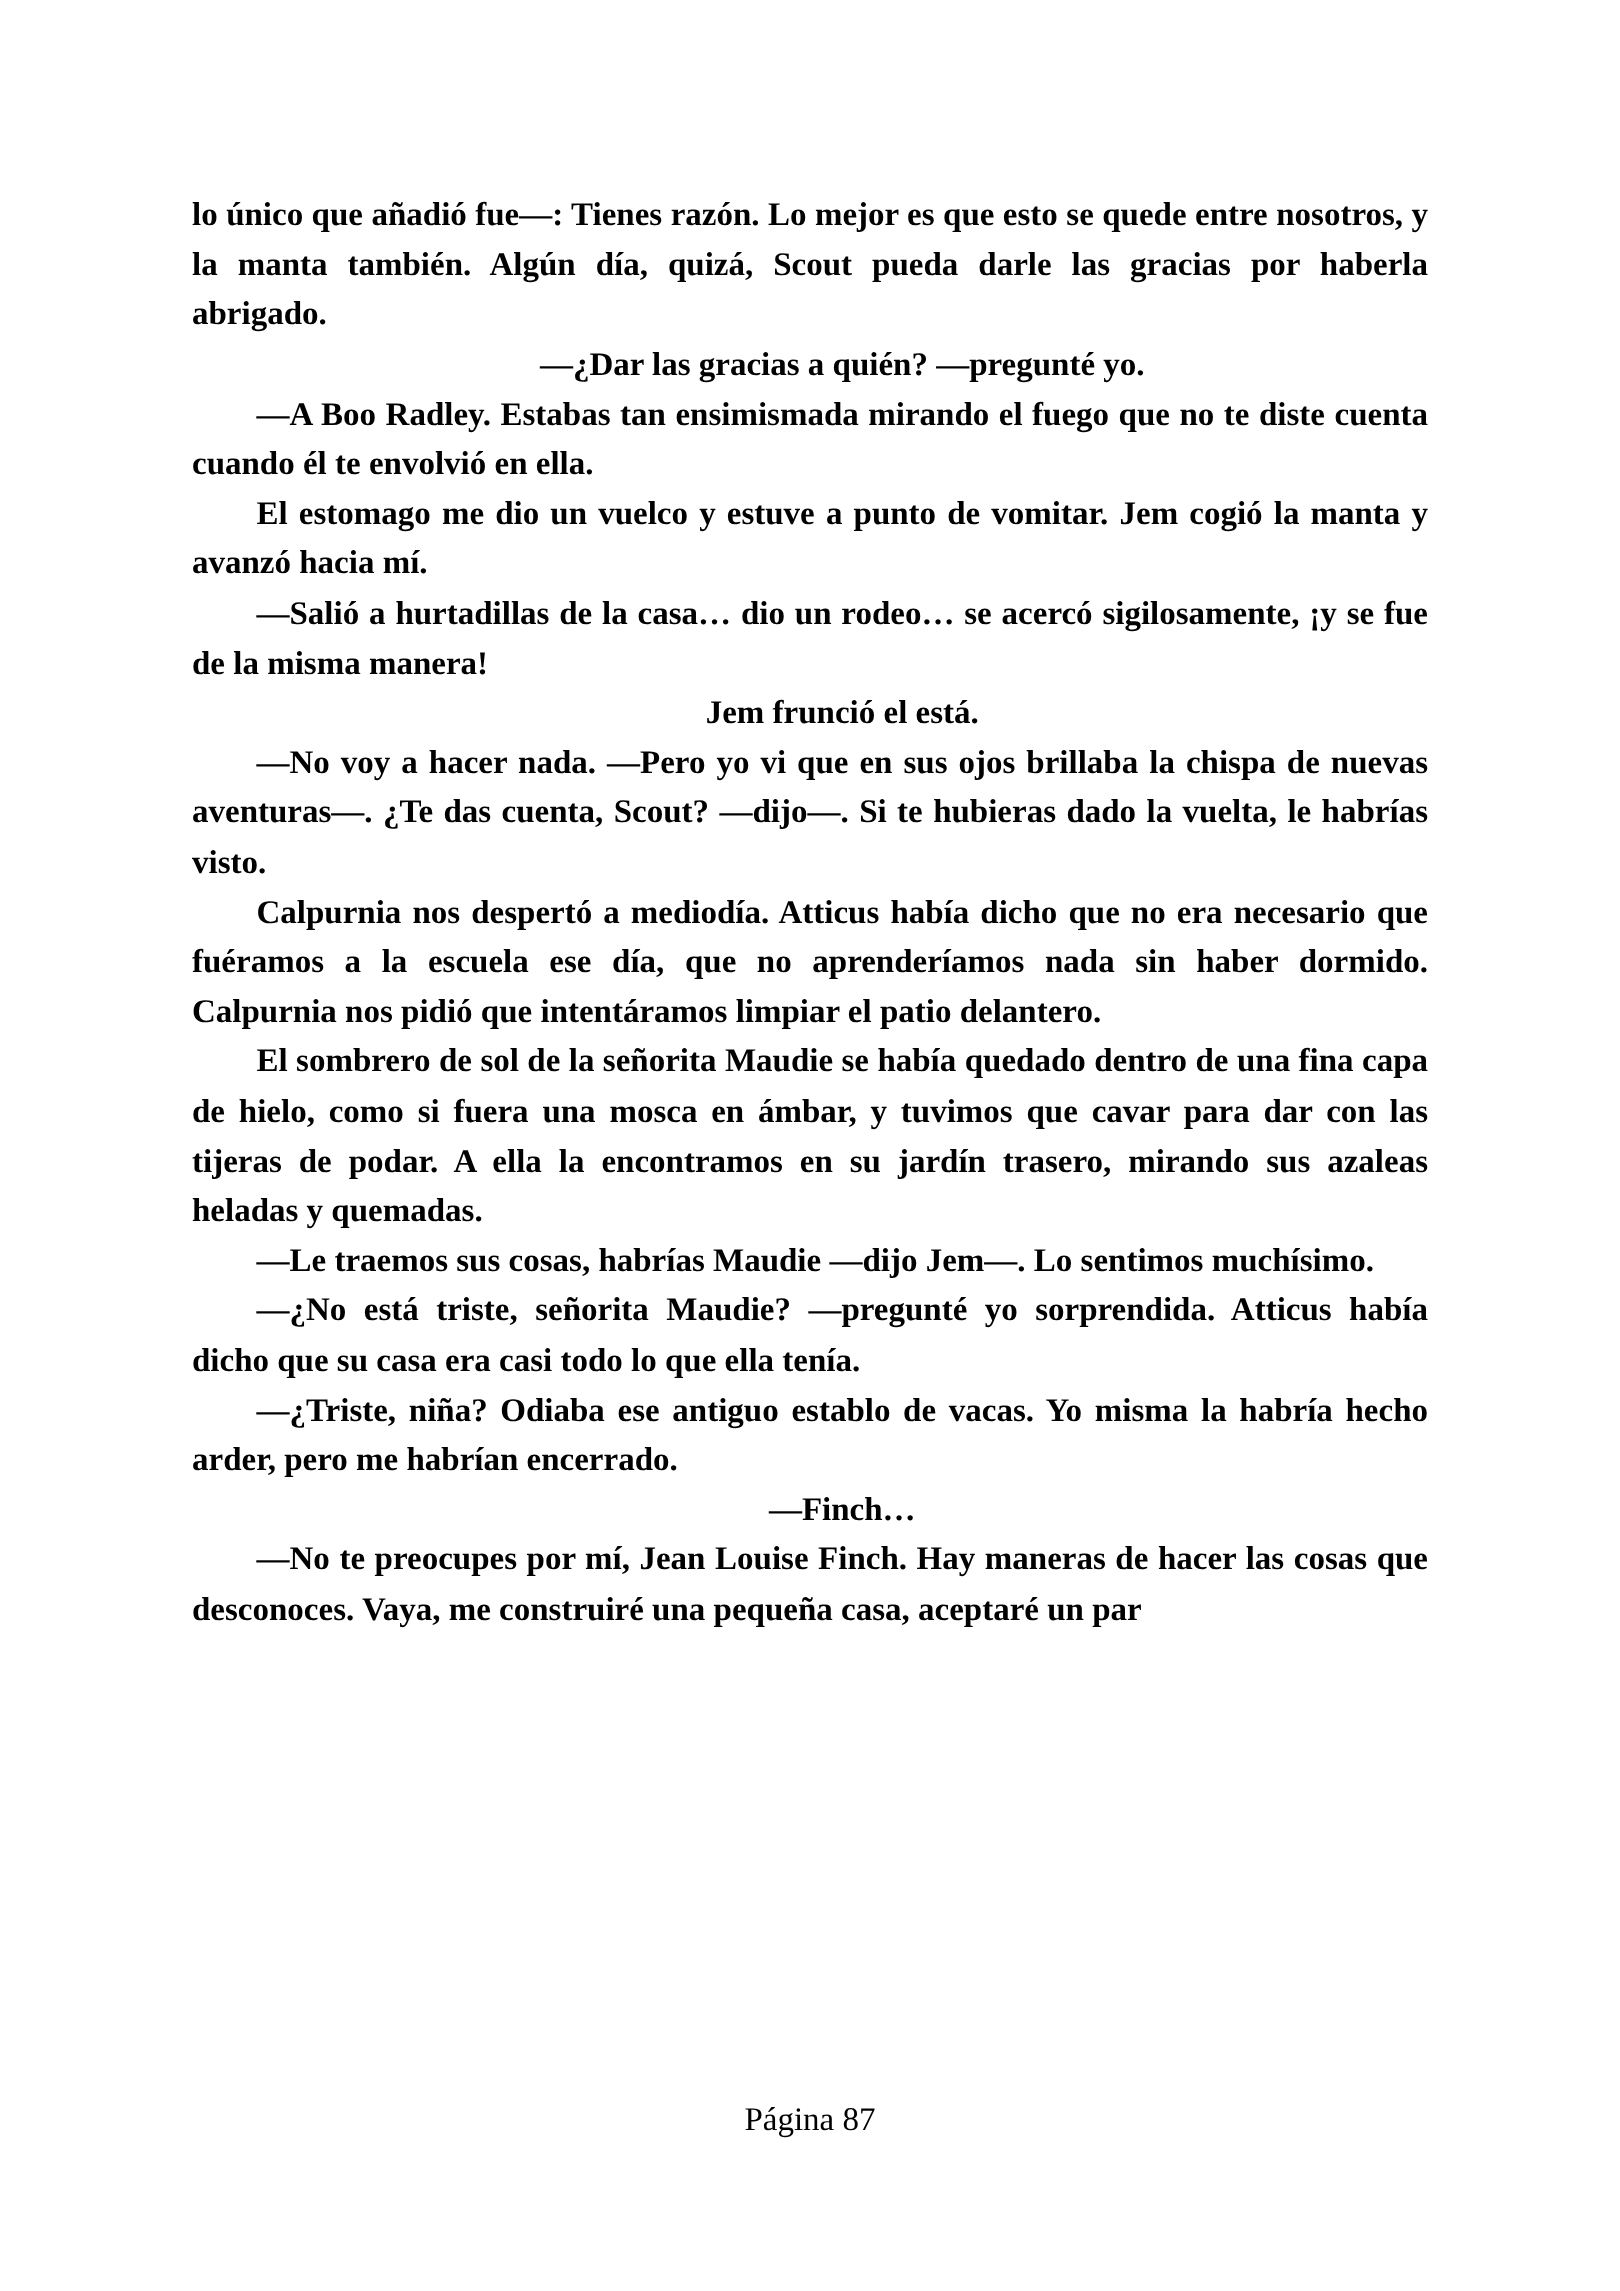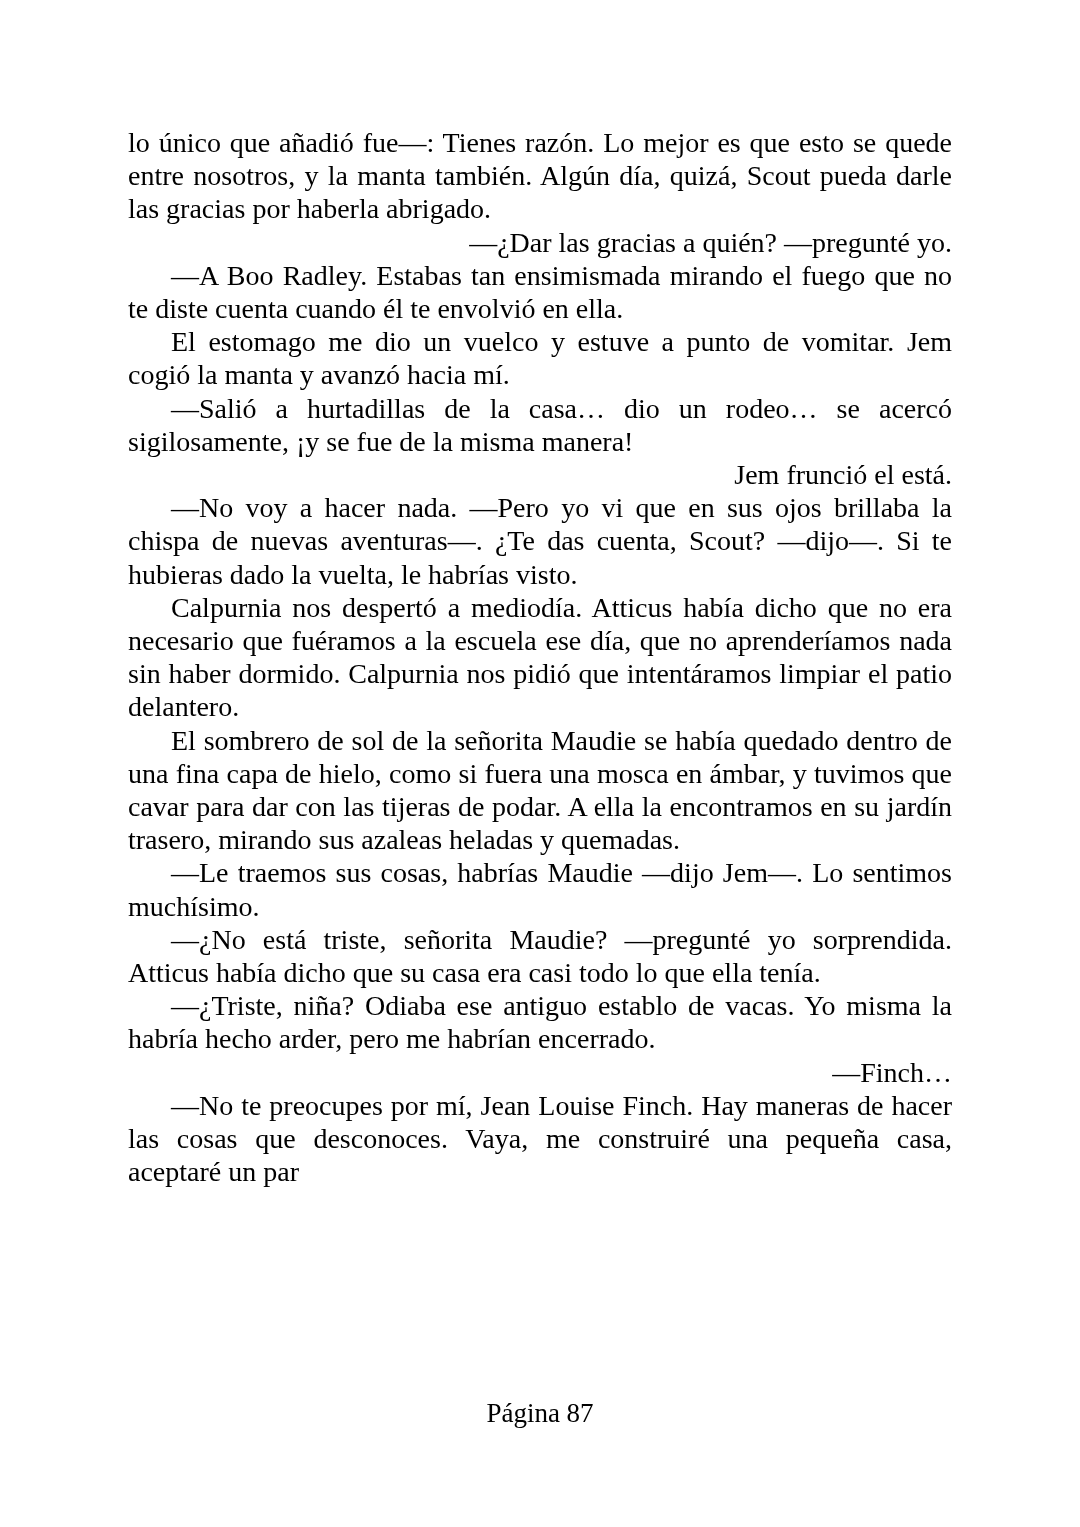--- a/index.html
+++ b/index.html
@@ -18,40 +18,41 @@
     overflow: hidden;
   }
   .text-block {
     position: absolute;
     top: 126px;
     left: 128px;
     width: 824px;
   }
   .para {
     margin: 0;
-    font-size: 28px;
+    font-size: 22px;
     line-height: 33.2px;
     text-align: justify;
     text-justify: inter-word;
     hyphens: none;
     text-indent: 0;
+    font-weight: bold;
   }
   .para.indent {
     text-indent: 43px;
   }
   .para.last-short {
-    text-align: right;
+    text-align: center;
   }
   .footer {
     position: absolute;
     left: 0;
     right: 0;
     top: 1398px;
     text-align: center;
-    font-size: 27px;
+    font-size: 22px;
     line-height: 30px;
   }
 </style>
 </head>
 <body>
 
 <div class="page">
 
   <div class="text-block">
     <p class="para">lo único que añadió fue—: Tienes razón. Lo mejor es que esto se quede entre nosotros, y la manta también. Algún día, quizá, Scout pueda darle las gracias por haberla abrigado.</p>

